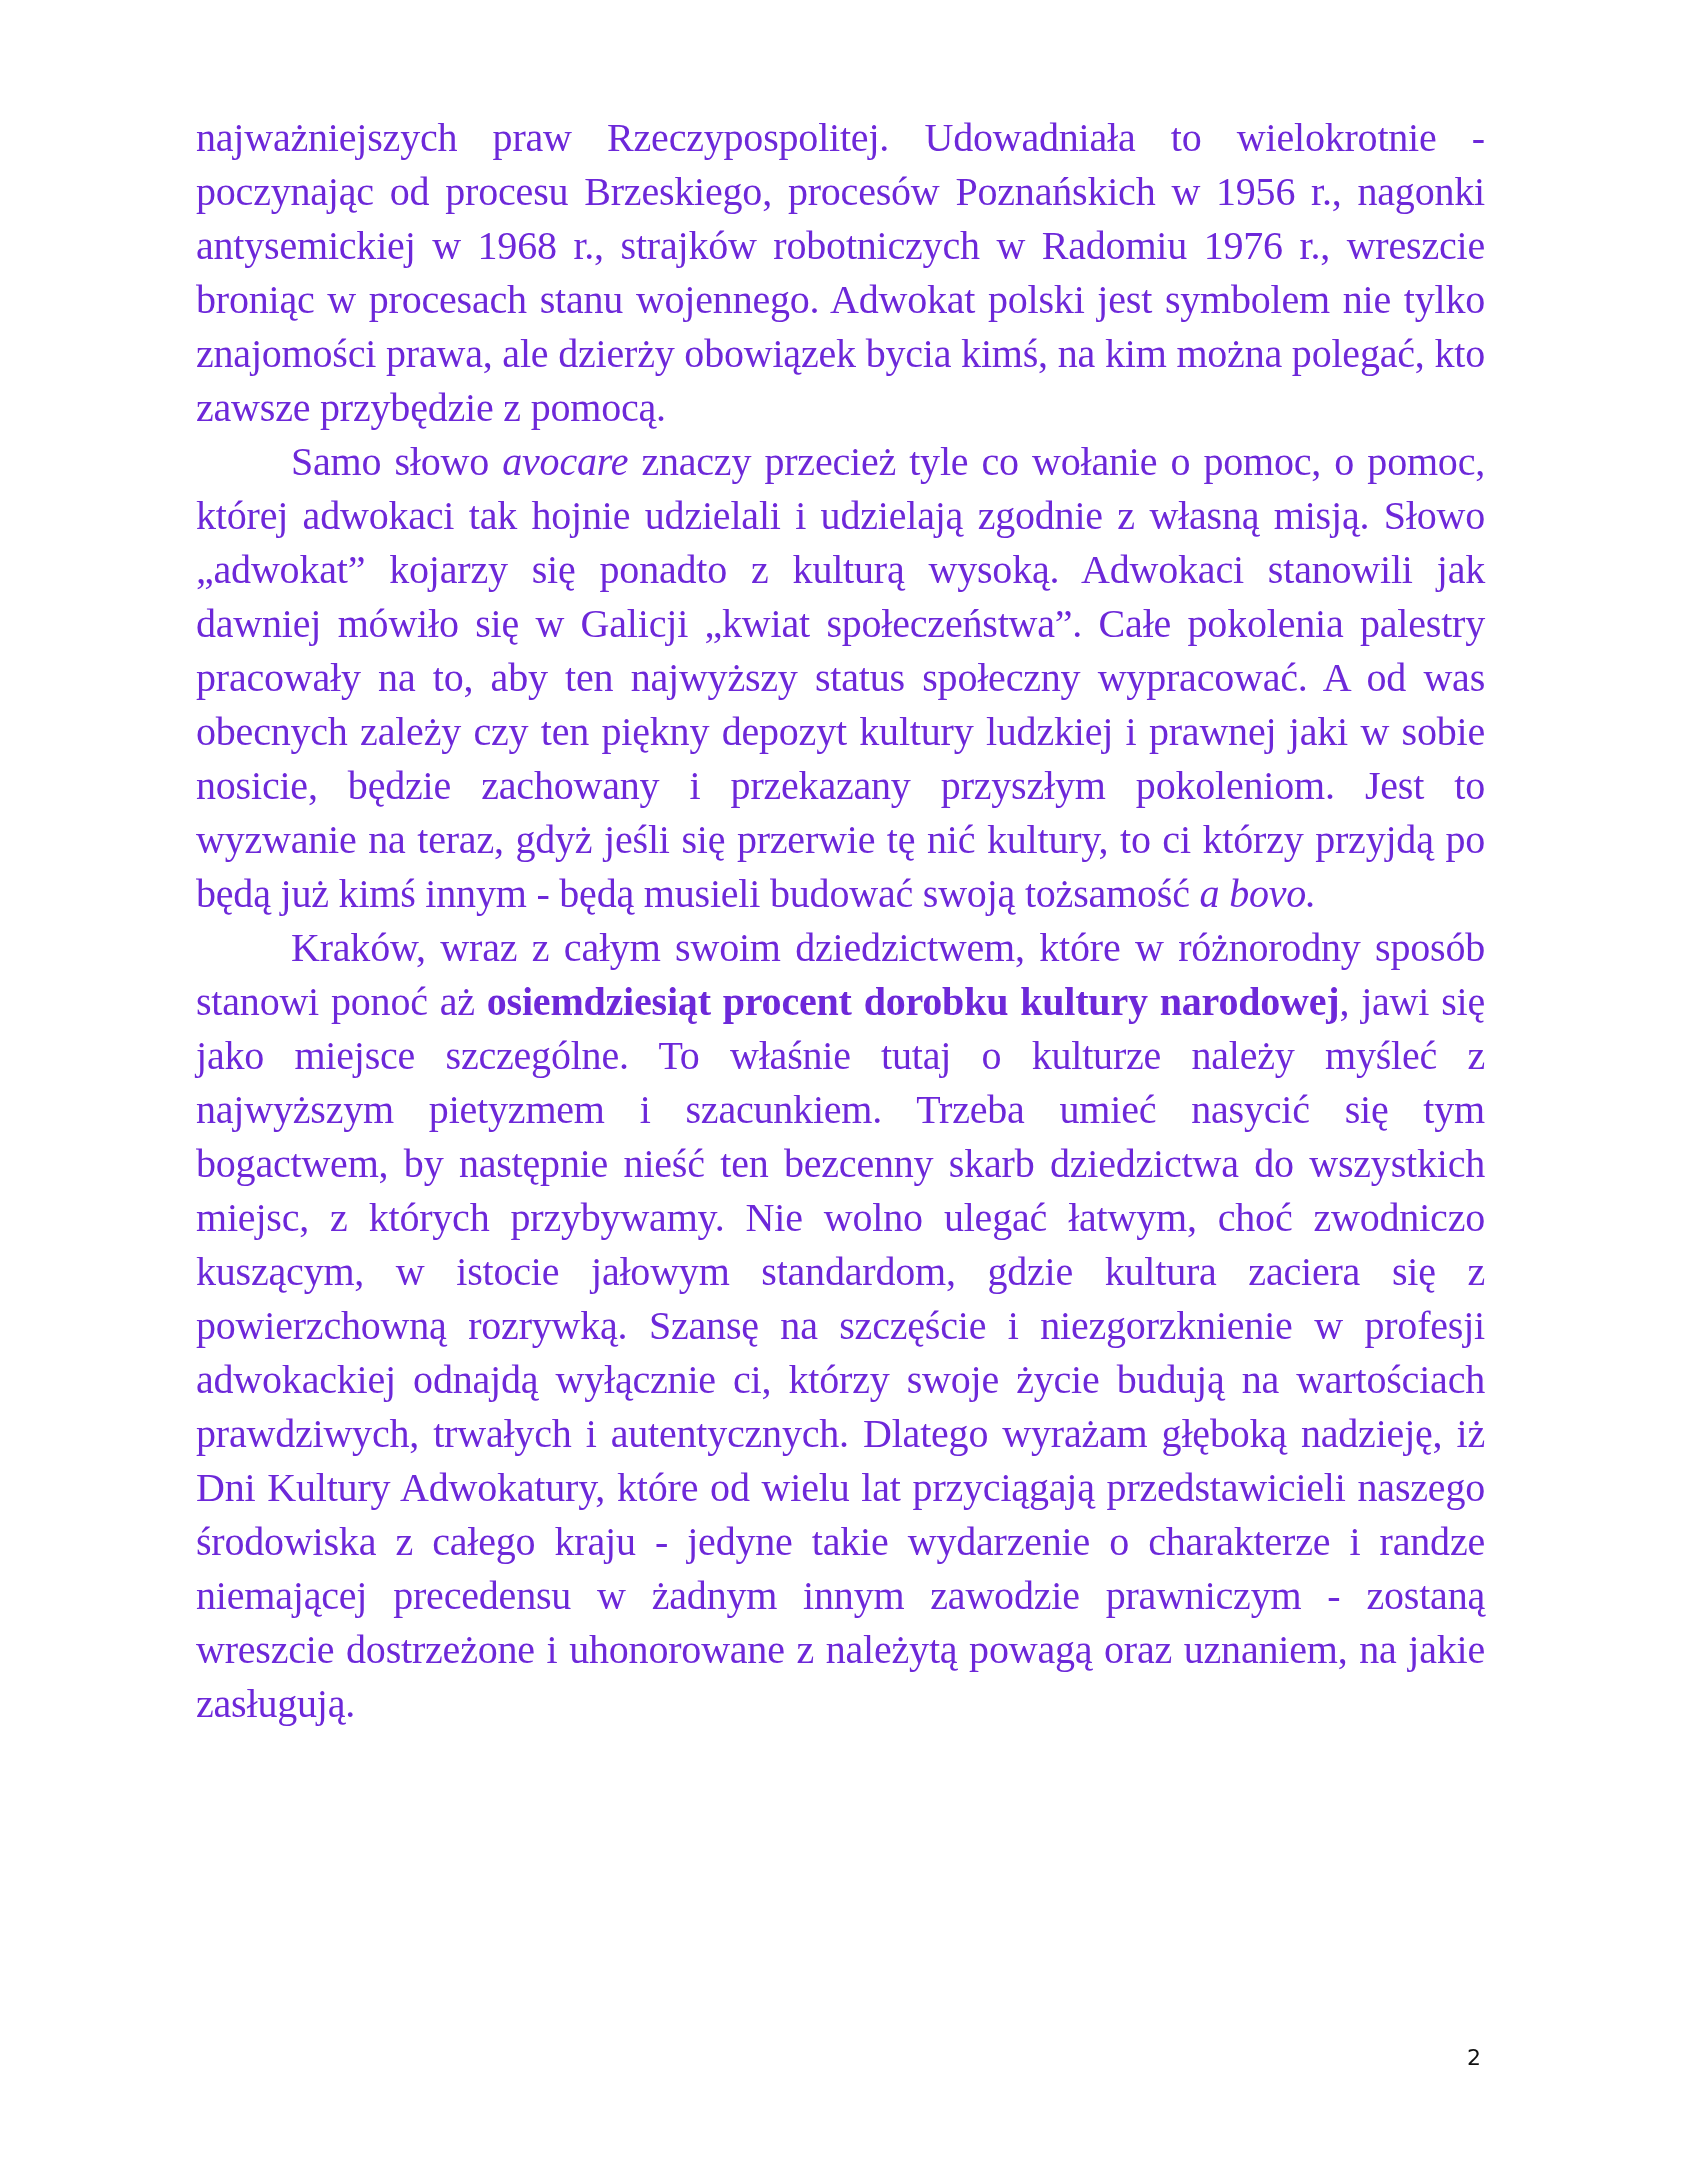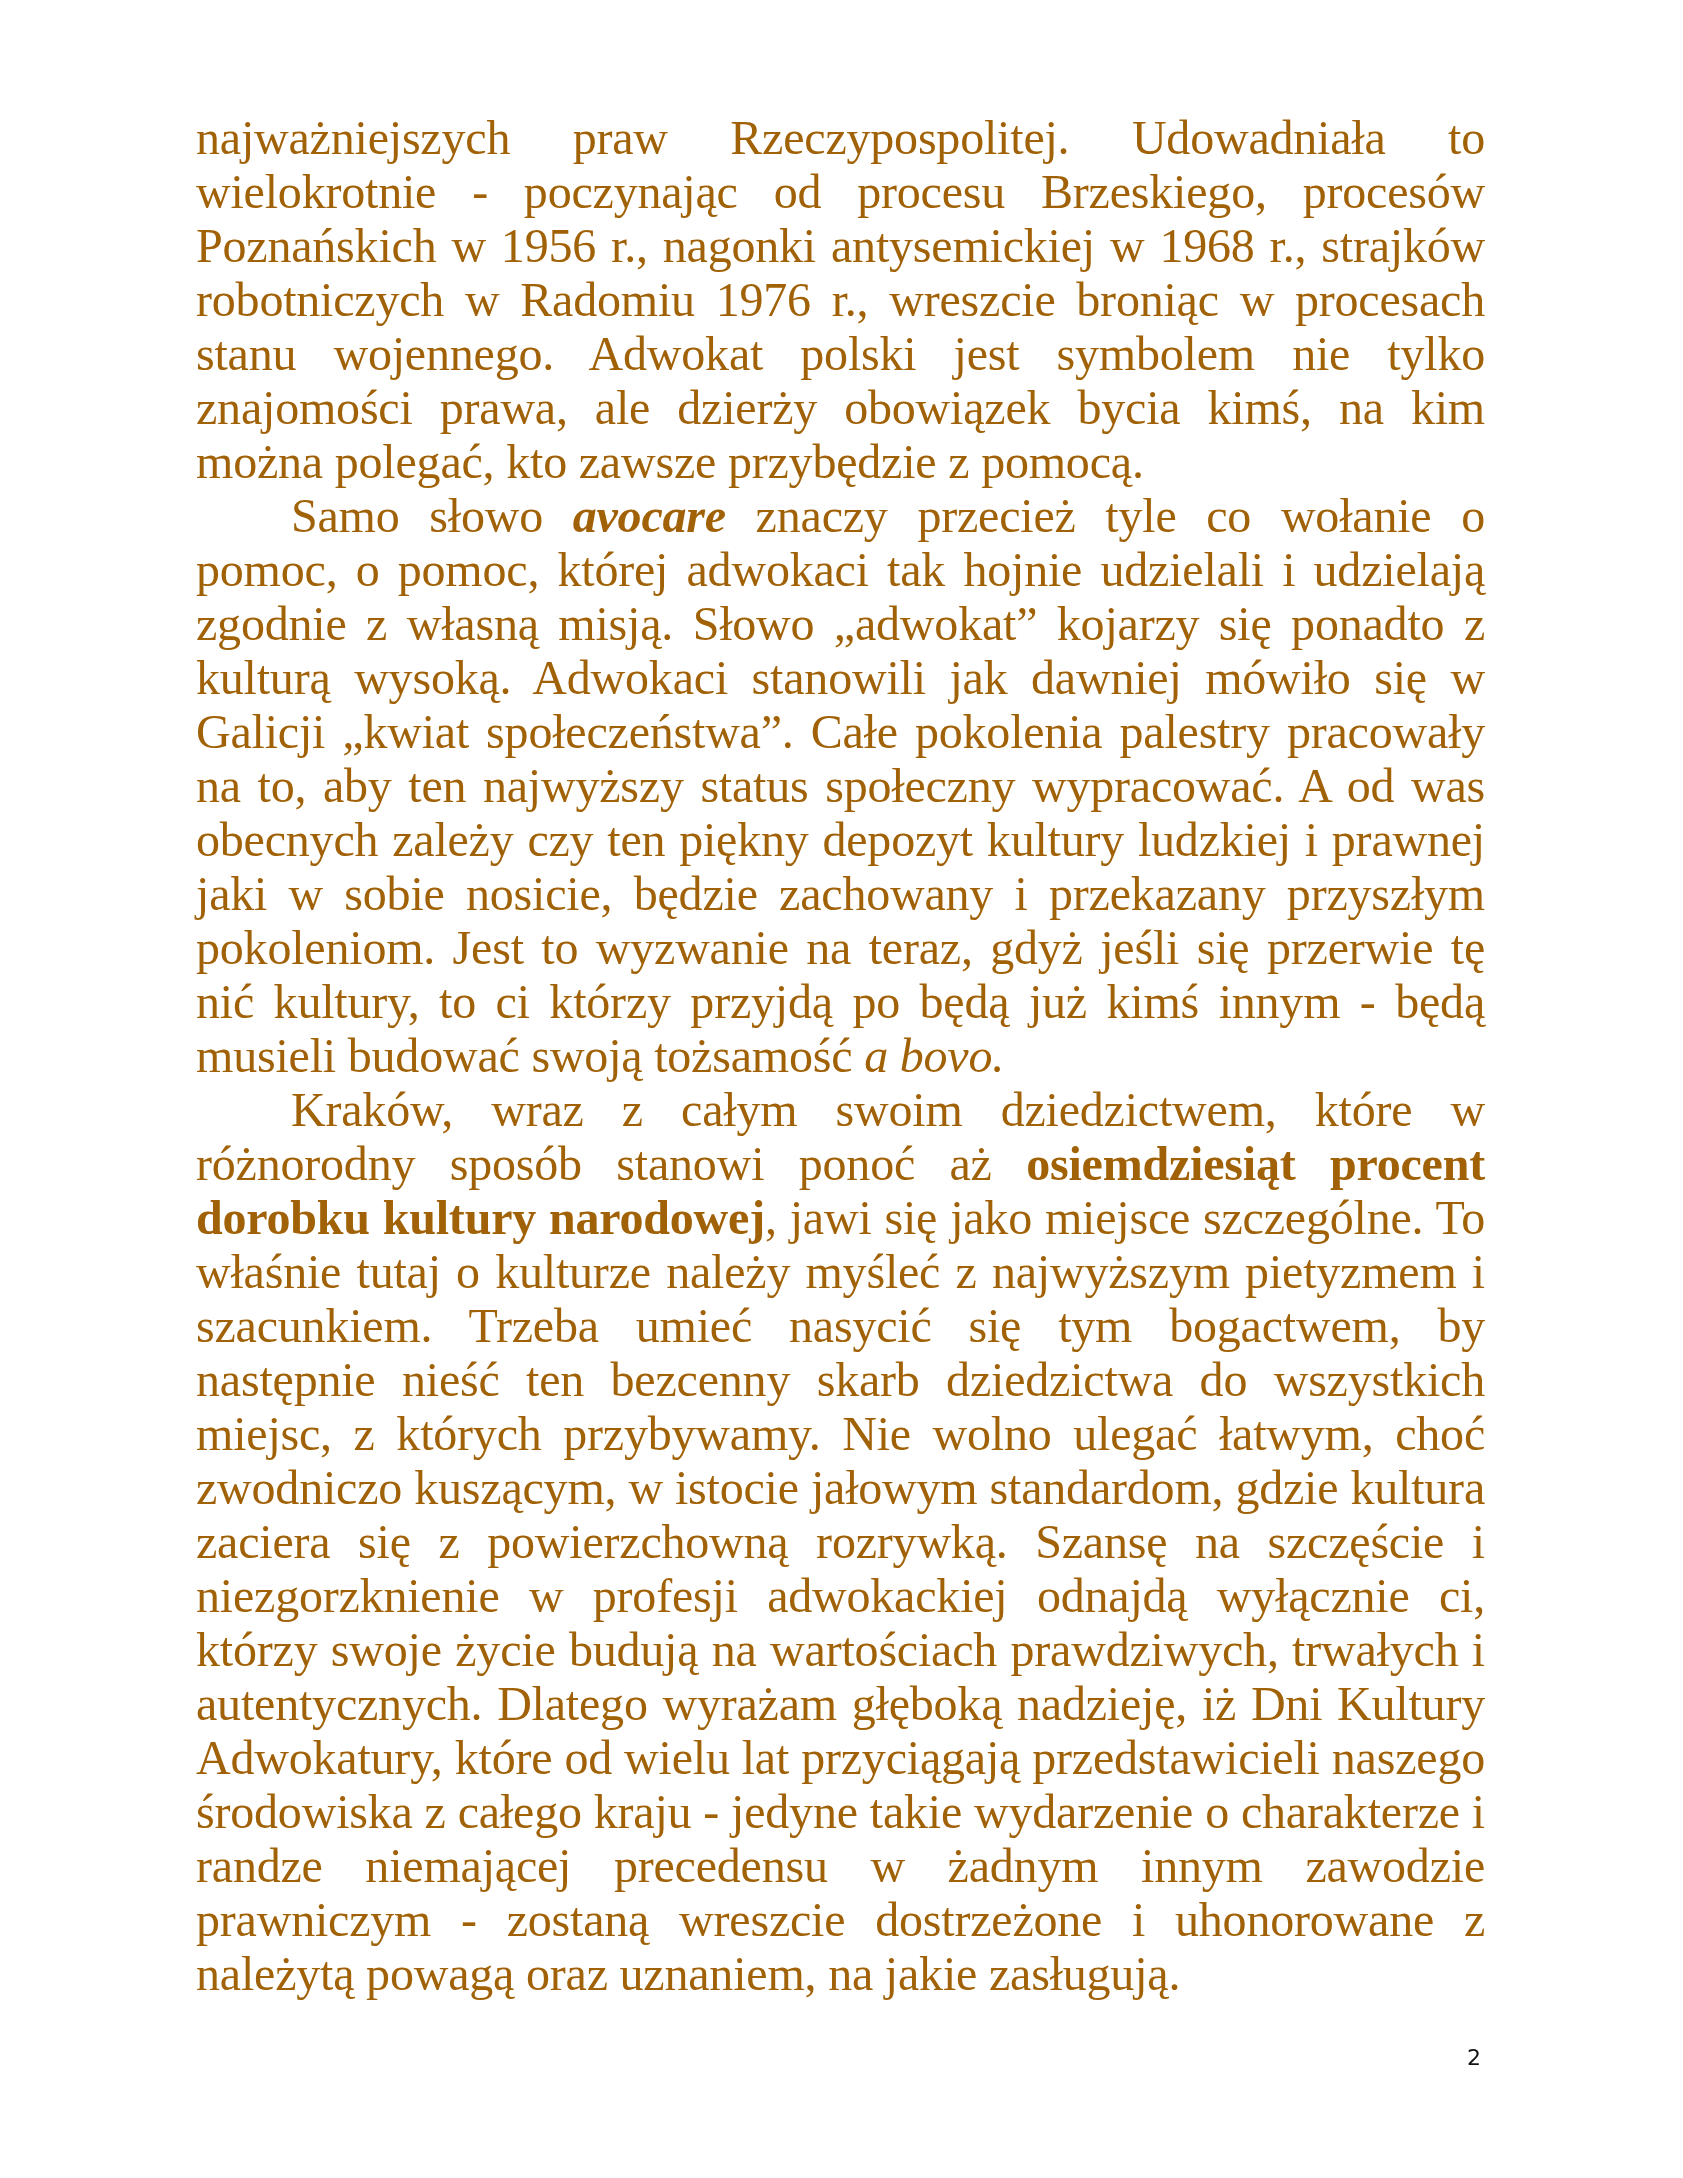--- a/index.html
+++ b/index.html
@@ -19,34 +19,34 @@
       width: 1683px;
       height: 2178px;
       background: #ffffff;
     }
     .text-column {
       position: absolute;
       left: 196px;
       top: 111px;
       width: 1289px;
       font-family: "Liberation Serif", serif;
-      font-size: 48px;
+      font-size: 40px;
       line-height: 54px;
-      color: #a16207;
+      color: #6d28d9;
       text-align: justify;
       letter-spacing: -0.2px;
     }
     .paragraph {
       margin: 0;
       padding: 0;
     }
     .paragraph.indent {
       text-indent: 95px;
     }
-    .bi { font-weight: bold; font-style: italic; }
+    .bi { font-weight: normal; font-style: italic; }
     .b { font-weight: bold; }
     .i { font-style: italic; margin-top: 36px; }
     .page-number {
       position: absolute;
       left: 1467px;
       top: 2045px;
       font-family: "DejaVu Sans", sans-serif;
       font-size: 22px;
       color: #111111;
     }

